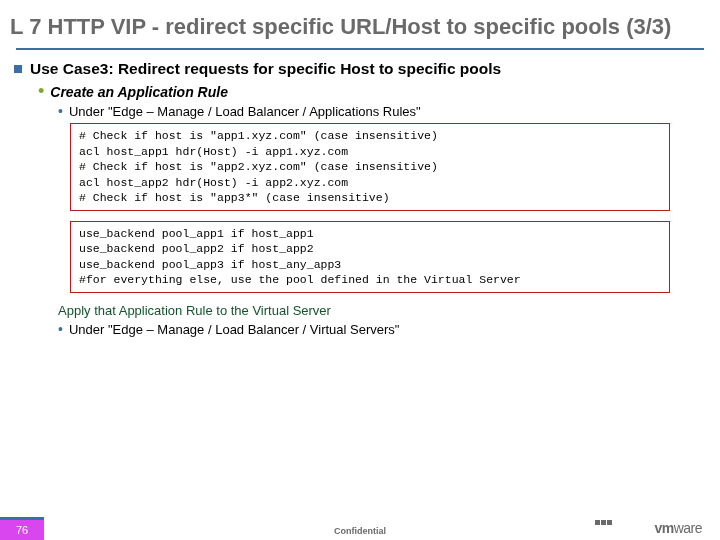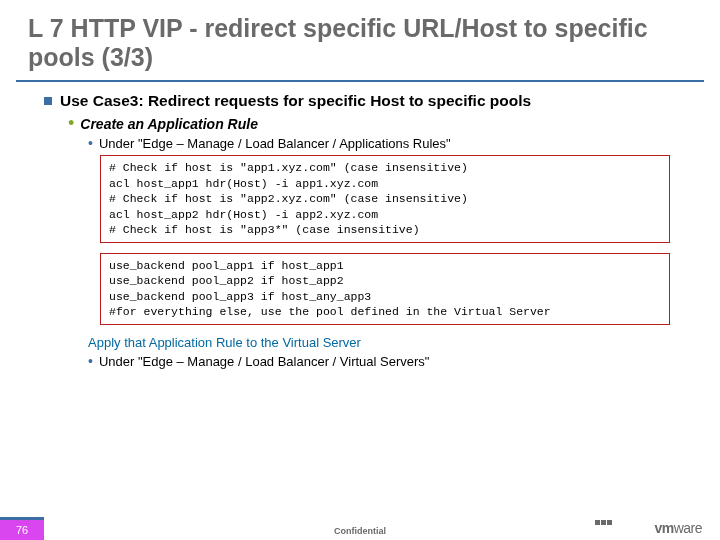--- a/index.html
+++ b/index.html
@@ -4,32 +4,32 @@
 <style>
   * { margin: 0; padding: 0; box-sizing: border-box; }
   body {
     width: 720px; height: 540px;
     font-family: Arial, Helvetica, sans-serif;
     background: #fff;
     position: relative;
     overflow: hidden;
   }
   .slide-title {
-    font-size: 25px;
+    font-size: 22px;
     font-weight: bold;
     color: #6a6a6a;
-    padding: 14px 16px 8px 28px;
+    padding: 14px 16px 8px 10px;
   }
   .title-underline {
     height: 2px;
     background: #3a6ea5;
     margin: 0 16px 0 16px;
   }
   .content {
-    padding: 10px 20px 0 44px;
+    padding: 10px 20px 0 14px;
   }
   .l1 {
     display: flex;
     align-items: flex-start;
     margin-bottom: 6px;
   }
   .sqbullet {
     width: 8px; height: 8px;
     background: #3a6ea5;
     margin-top: 5px;
@@ -83,21 +83,21 @@
   .code-line {
     font-family: "Courier New", monospace;
     font-size: 11.5px;
     color: #000;
     white-space: pre;
     line-height: 1.35;
   }
   .apply-text {
     margin-left: 44px;
     font-size: 13px;
-    color: #0369a1;
+    color: #14532d;
     margin-top: 4px;
   }
   .footer {
     position: absolute;
     bottom: 0; left: 0; right: 0;
     height: 28px;
   }
   .slide-num {
     position: absolute;
     left: 0; bottom: 0;

